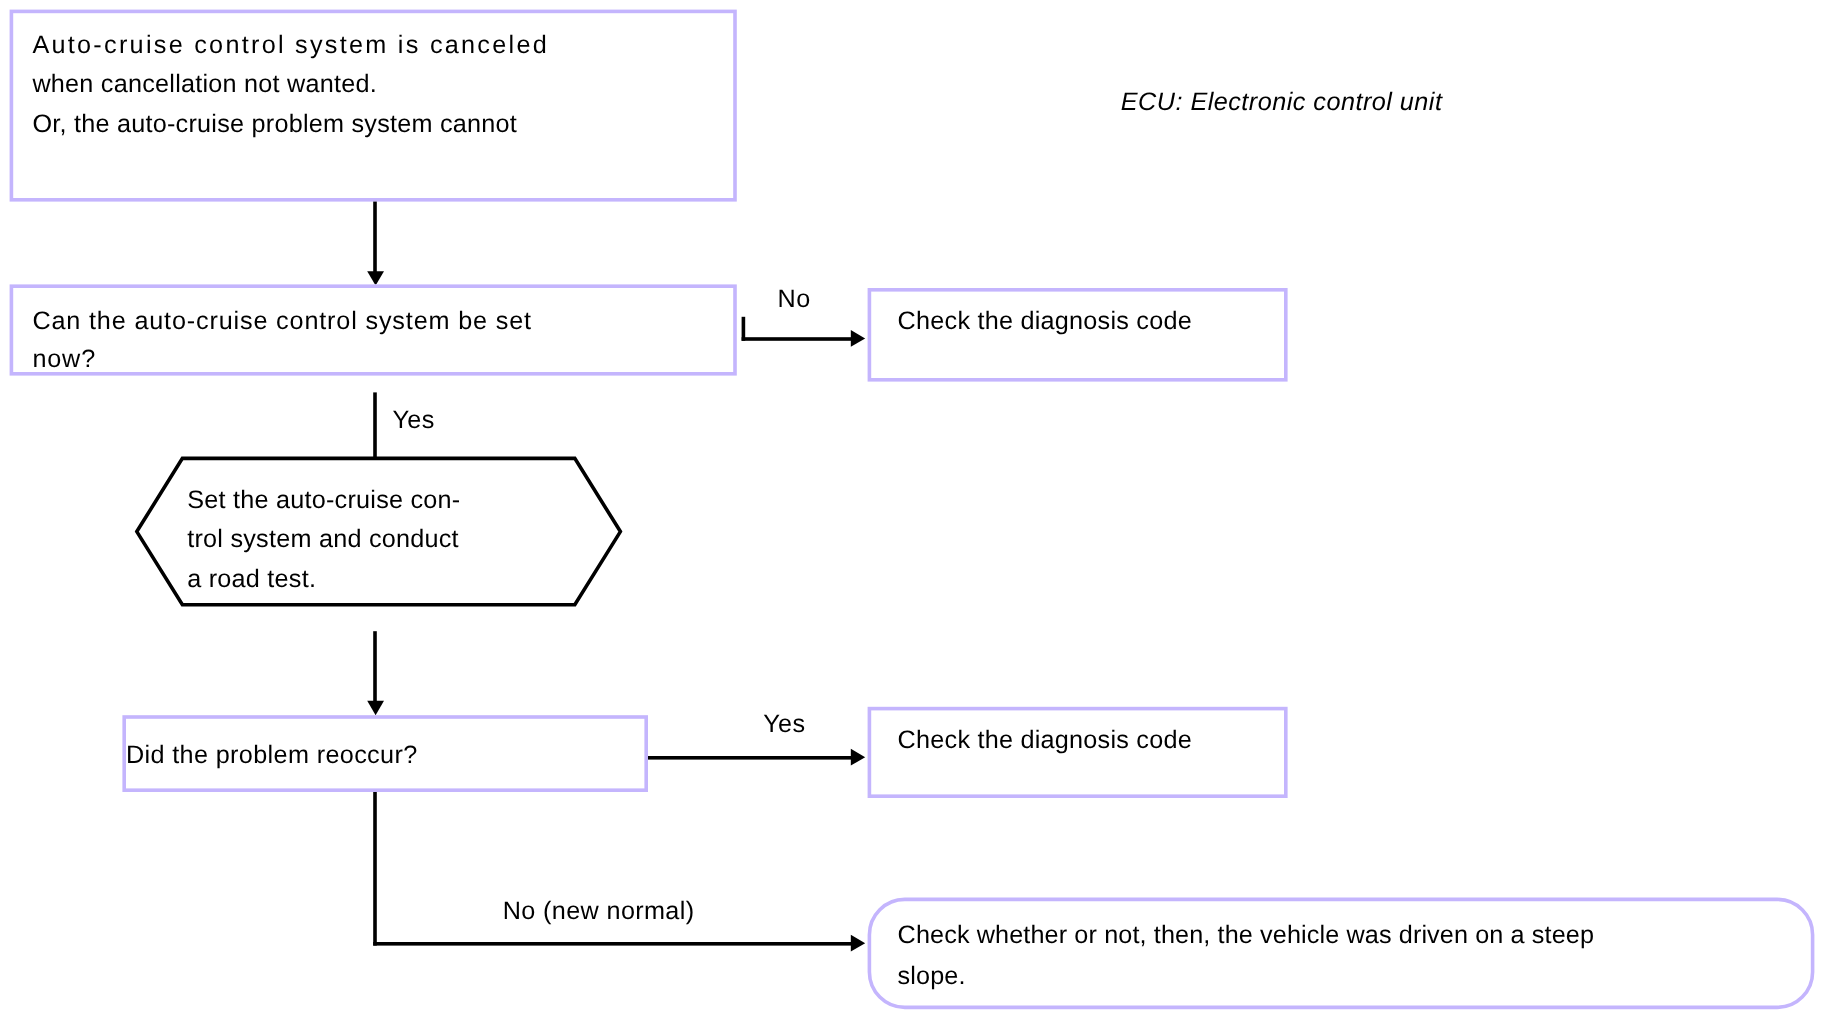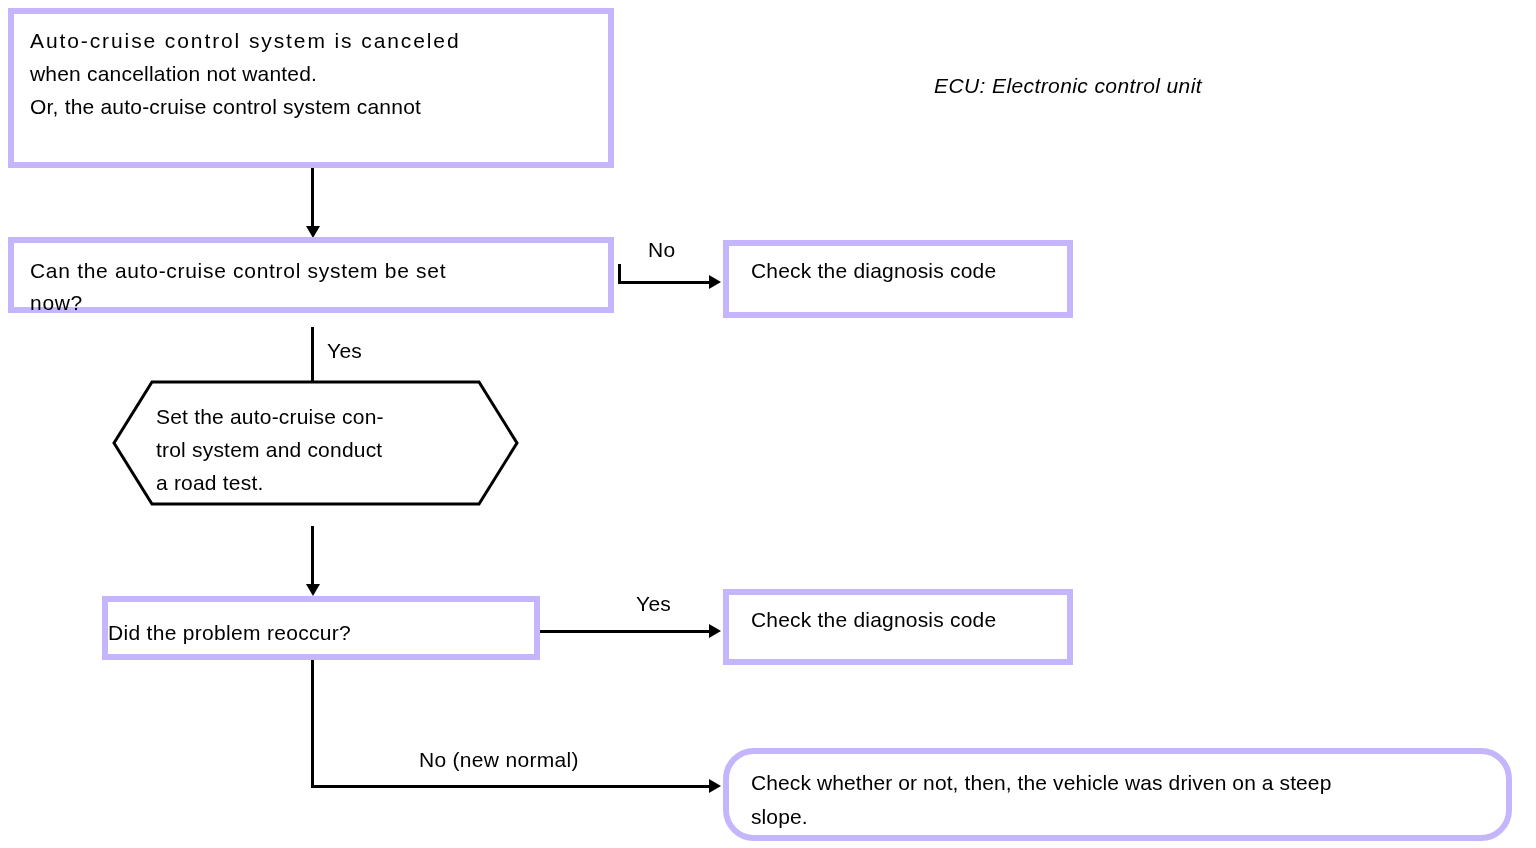--- a/index.html
+++ b/index.html
@@ -18,21 +18,21 @@
     height: 848px;
     background: #ffffff;
     overflow: hidden;
   }
   .node {
     position: absolute;
     box-sizing: border-box;
     background: #ffffff;
   }
   .boxnode {
-    border: 6px solid #c4b5fd;
+    border: 3px solid #c4b5fd;
   }
   .boxnode .txt {
     position: absolute;
     left: 14px;
     right: 8px;
     top: 9px;
     font-size: 21px;
     line-height: 30px;
     letter-spacing: 0.2px;
     white-space: pre-line;
@@ -126,21 +126,21 @@
   }
 </style>
 </head>
 <body>
 
 <div id="canvas">
 
   <div class="legend" style="left:934px; top:74px;font-style:italic;">ECU: Electronic control unit</div>
 
   <div id="node-problem" class="node boxnode" style="left:8px; top:8px; width:606px; height:160px;">
-    <div class="txt"><span class="l1">Auto-cruise  control  system  is  canceled</span><br><span>when cancellation not wanted.</span><br><span>Or, the auto-cruise control system cannot</span><br></div>
+    <div class="txt"><span class="l1">Auto-cruise  control  system  is  canceled</span><br><span>when cancellation not wanted.</span><br><span>Or, the auto-cruise problem system cannot</span><br></div>
   </div>
 
   <div class="conn vline" style="left:311px; top:168px; height:60px;"></div>
   <div class="arrow-down" style="left:306px; top:226px;"></div>
 
   <div id="node-canset" class="node boxnode" style="left:8px; top:237px; width:606px; height:76px;">
     <div class="txt">Can the auto-cruise control system be set
 now?</div>
   </div>
 

